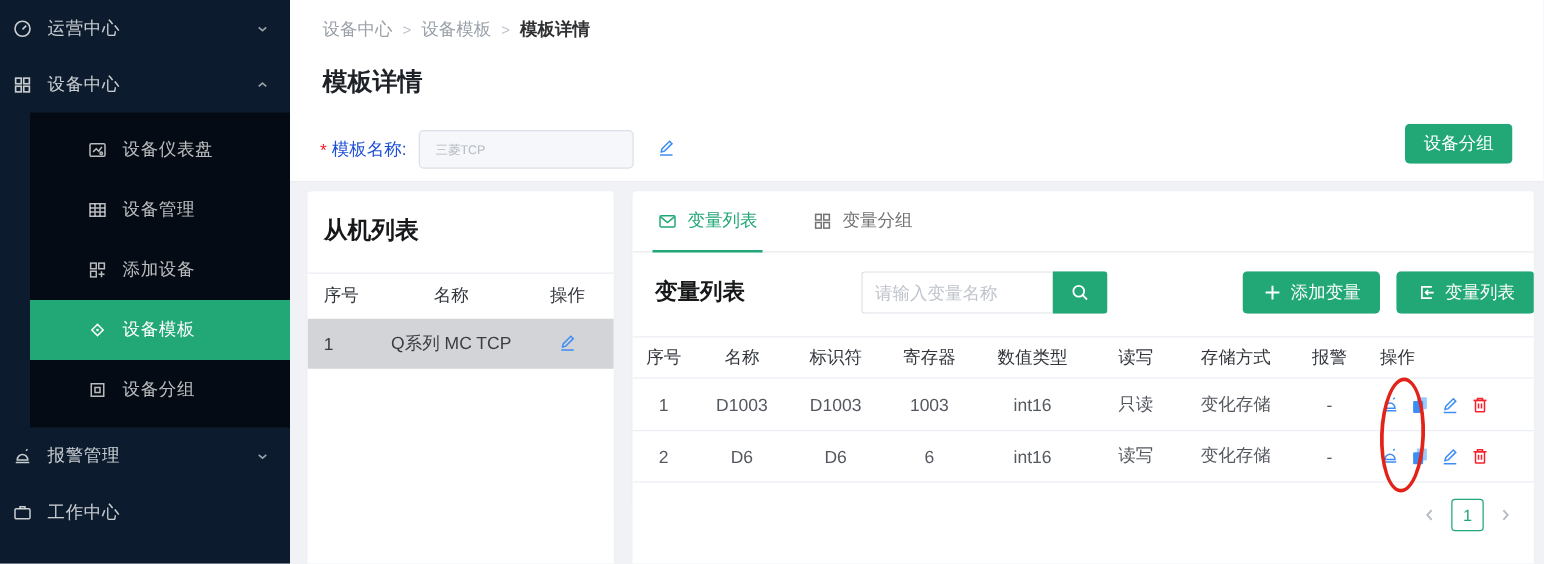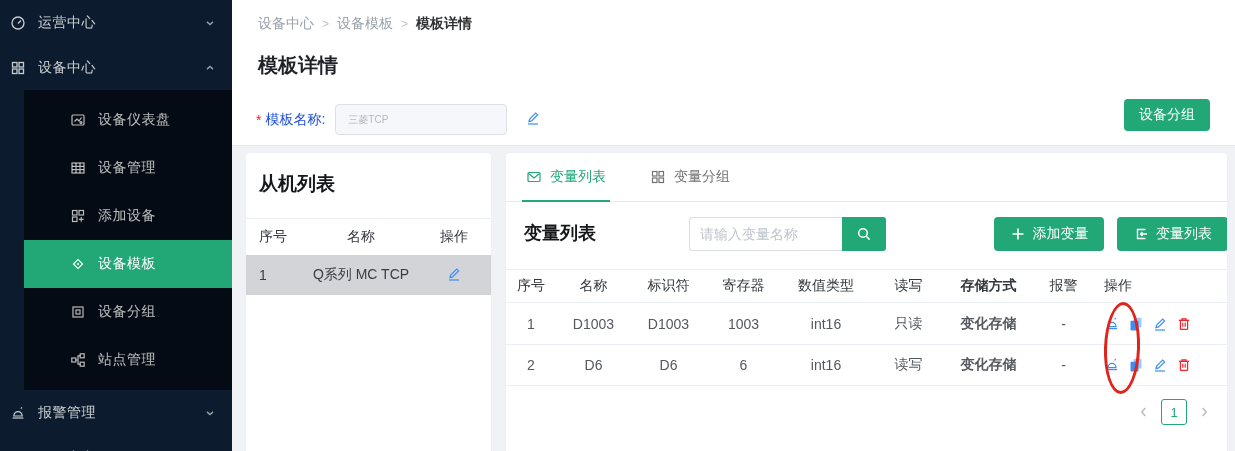--- a/index.html
+++ b/index.html
@@ -62,21 +62,21 @@
   .refresh-btn { position:absolute; left:395px; top:64px; width:80px; height:34px; background:#fff; border:1px solid #d9d9d9; color:#3a3d42; border-radius:3px; }
   .add-btn { position:absolute; left:488px; top:64px; width:110px; height:34px; }
   .import-btn { position:absolute; left:611px; top:64px; width:111px; height:34px; }
 
   .vtable { position:absolute; left:0; top:116px; width:723px; }
   .vt-row { display:flex; align-items:center; height:33px; border-top:1px solid #ebeef5; color:#54585f; }
   .vt-row.head { color:#33373d; height:33px; }
   .vt-body { height:42px; }
   .vt-c { text-align:center; }
   .c-idx{width:50px;} .c-name{width:75px;} .c-id{width:75px;} .c-reg{width:75px;}
-  .c-type{width:90px;} .c-rw{width:75px;} .c-store{width:85px;font-weight:bold;} .c-alarm{width:65px;}
+  .c-type{width:90px;} .c-rw{width:75px;} .c-store{width:85px;} .c-alarm{width:65px;}
   .c-ops{width:118px; text-align:left; padding-left:8px; display:flex; gap:8px; align-items:center;}
   .op { display:inline-flex; width:16px; height:16px; cursor:pointer; }
   .op svg { width:16px; height:16px; }
   .blue { color:#3d8df5; } .red { color:#f5222d; }
 
   .pager { position:absolute; right:16px; top:246px; display:flex; align-items:center; gap:10px; color:#b9bec5; }
   .pg-arrow { display:inline-flex; width:14px; height:14px; cursor:pointer; }
   .pg-arrow svg { width:14px; height:14px; }
   .pg-num { min-width:26px; height:26px; border:1px solid #21a876; border-radius:3px; color:#21a876; display:flex; align-items:center; justify-content:center; font-size:13px; cursor:pointer; }
 
@@ -159,31 +159,20 @@
         <span class="lbl">设备模板</span>
       </div>
       <div class="nav-item">
         <span class="ico">
             <svg viewBox="0 0 16 16" fill="none" stroke="currentColor" stroke-width="1.2">
               <rect x="3" y="3" width="10" height="10"></rect>
               <rect x="6" y="6" width="4" height="4"></rect>
             </svg>
           </span>
         <span class="lbl">设备分组</span>
-      </div>
-      <div class="nav-item">
-        <span class="ico">
-            <svg viewBox="0 0 16 16" fill="none" stroke="currentColor" stroke-width="1.2">
-              <rect x="1.8" y="6" width="4" height="4"></rect>
-              <rect x="10.2" y="1.8" width="4" height="4"></rect>
-              <rect x="10.2" y="10.2" width="4" height="4"></rect>
-              <path d="M5.8 8 H8 M8 8 V3.8 H10.2 M8 8 V12.2 H10.2"></path>
-            </svg>
-          </span>
-        <span class="lbl">站点管理</span>
       </div>
     </div>
     <div class="nav-item">
       <span class="ico">
           <svg viewBox="0 0 16 16" fill="none" stroke="currentColor" stroke-width="1.2">
             <path d="M3.8 11 A4.2 4.4 0 0 1 12.2 11 Z"></path>
             <path d="M2.6 13 H13.4"></path>
             <path d="M10.8 3.6 L12 2.4"></path>
           </svg>
         </span>

